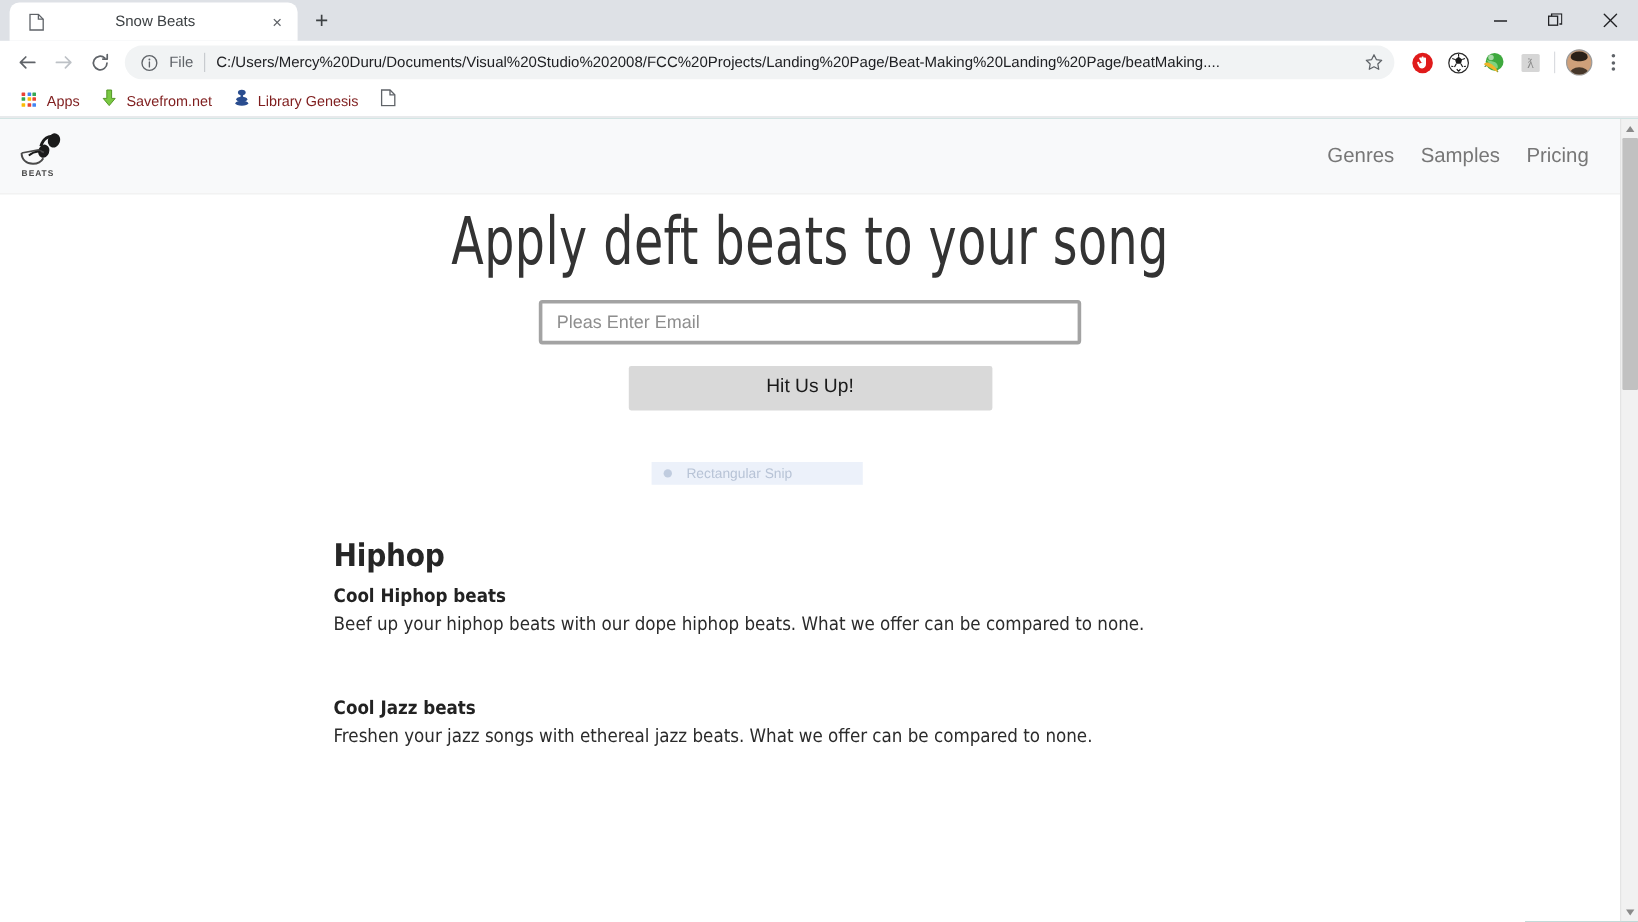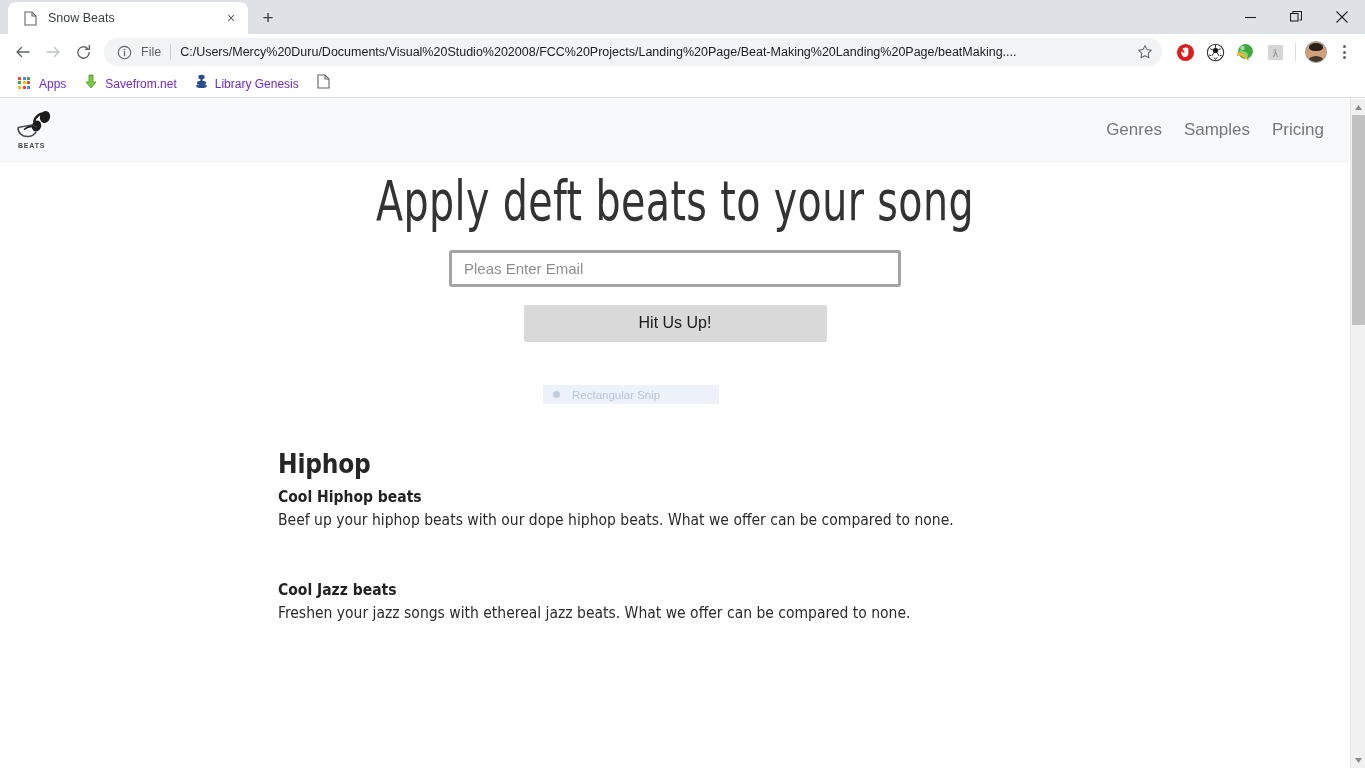--- a/index.html
+++ b/index.html
@@ -25,20 +25,21 @@
   .tab {
     margin-left: 8px;
     width: 240px;
     height: 32px;
     background: #ffffff;
     border-radius: 8px 8px 0 0;
     display: flex;
     align-items: center;
     padding: 0 8px 0 14px;
     position: relative;
+    gap: 48px;
   }
   .tab-favicon {
     width: 16px; height: 16px;
     flex: 0 0 16px;
     display: flex; align-items: center; justify-content: center;
     color: #5f6368;
   }
   .tab-title {
     flex: 1;
     font-size: 12.5px;
@@ -209,21 +210,21 @@
     display: flex;
     align-items: center;
     height: 22px;
     padding: 0 8px;
     margin-right: 2px;
     border-radius: 4px;
     cursor: pointer;
   }
   .bm-label {
     font-size: 12px;
-    color: #6d28d9;
+    color: #7f1d1d;
     margin-left: 7px;
     white-space: nowrap;
   }
   .apps-grid {
     width: 14px; height: 14px;
     display: grid;
     grid-template-columns: repeat(3, 3px);
     grid-template-rows: repeat(3, 3px);
     gap: 1.5px;
     flex: 0 0 14px;

